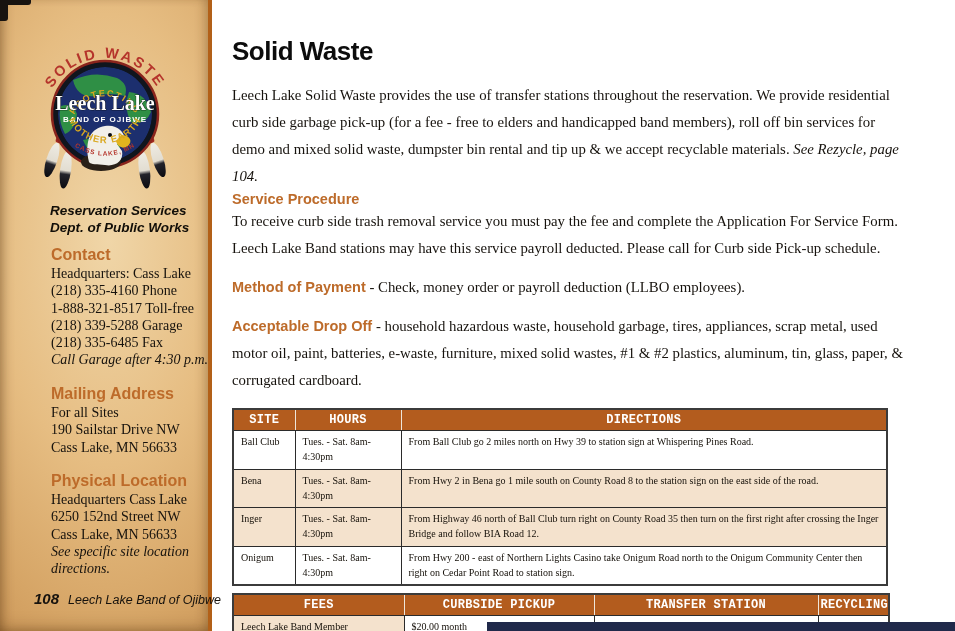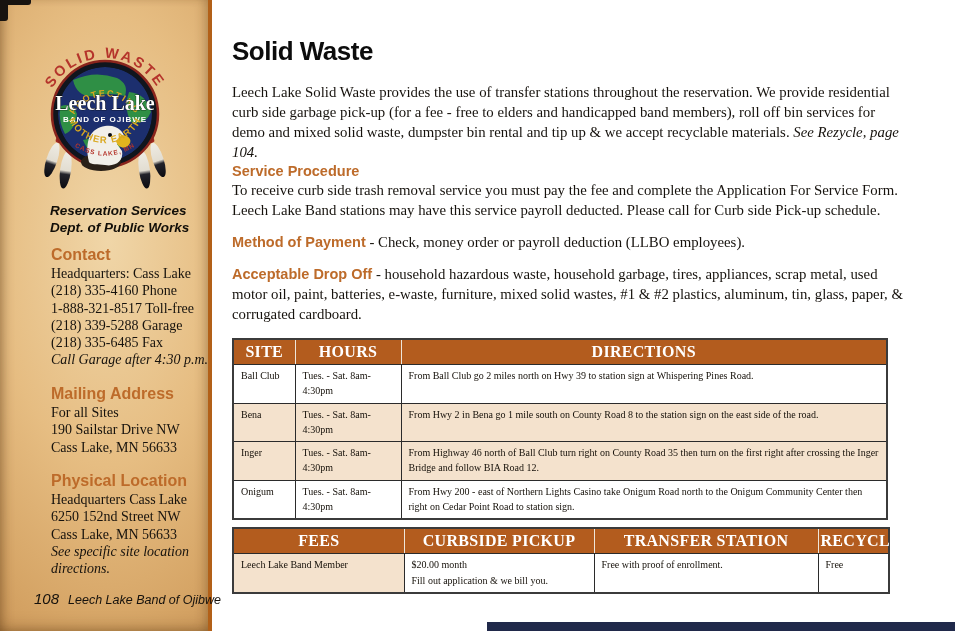--- a/index.html
+++ b/index.html
@@ -18,38 +18,38 @@
   .corner-artifact-h { position:absolute; left:0; top:0; width:31px; height:5px; background:#171310; border-bottom-right-radius:3px; }
   .corner-artifact-v { position:absolute; left:0; top:0; width:8px; height:21px; background:#171310; border-bottom-right-radius:3px; }
   .logo-wrap { position:absolute; left:25px; top:22px; width:160px; }
   .dept { position:absolute; left:50px; top:202px; font-family:"Liberation Sans", sans-serif; font-weight:bold; font-style:italic; font-size:13.5px; line-height:17px; color:#120e08; }
   .side-sec { position:absolute; left:51px; width:152px; }
   .sec-contact { top:245px; } .sec-mailing { top:384px; } .sec-physical { top:471px; }
   .side-heading { font-family:"Liberation Sans", sans-serif; font-weight:bold; font-size:16px; color:var(--accent,#bd6b2a); line-height:19px; margin-bottom:1px; }
   .side-line { font-size:14px; line-height:17.3px; white-space:nowrap; }
   .side-note { font-style:italic; }
   .side-footer { position:absolute; left:34px; top:590px; white-space:nowrap; }
-  .pagenum { font-family:"Liberation Sans", sans-serif; font-weight:normal; font-style:italic; font-size:15px; }
+  .pagenum { font-family:"Liberation Sans", sans-serif; font-weight:bold; font-style:italic; font-size:15px; }
   .footer-title { font-family:"Liberation Sans", sans-serif; font-style:italic; font-size:12.5px; margin-left:9px; }
   
   .main { position:absolute; left:232px; top:0; width:677px; }
   h1.title { font-family:"Liberation Sans", sans-serif; font-weight:bold; font-size:26px; letter-spacing:-0.5px; color:#0c0c0c; margin-top:36px; }
-  .para { font-size:14.8px; line-height:20px; }
+  .para { font-size:14.8px; line-height:27px; }
   .intro { margin-top:15px; }
   .inline-note { font-style:italic; }
   .orange-h { font-family:"Liberation Sans", sans-serif; font-weight:bold; font-size:14.5px; color:var(--accent,#bd6b2a); }
   .sec-head { line-height:18px; }
   .block { margin-top:12px; }
   
   table { border-collapse:collapse; width:656px; table-layout:fixed; border:2px solid #3b3b3b; background:#fff; }
   .tbl-sites { margin-top:14px; }
   .tbl-fees  { margin-top:7px; }
   th {
     background:var(--tbl-head,#b35c1e); color:#fff;
-    font-family:Liberation Serif, serif; font-weight:bold; font-size:16px; letter-spacing:.3px;
+    font-family:Liberation Mono, monospace; font-weight:bold; font-size:12px; letter-spacing:.3px;
     padding:3px 2px; text-align:center; border:1px solid #efe6da; border-top-color:#3b3b3b; border-bottom-color:#2b2b2b;
   }
   td {
     border:1px solid #2b2b2b; padding:3px 7px 4px 7px; vertical-align:top;
     font-size:10px; line-height:15.3px; white-space:pre-line; color:#151009;
   }
   tr.shaded td { background:var(--row-shade,#f4e2cd); }
   .tbl-fees td:first-child { background:var(--row-shade,#f4e2cd); }
   
   .bottom-bar { position:absolute; left:487px; top:622px; width:468px; height:9px; background:var(--bottom-bar,#20294a); }

